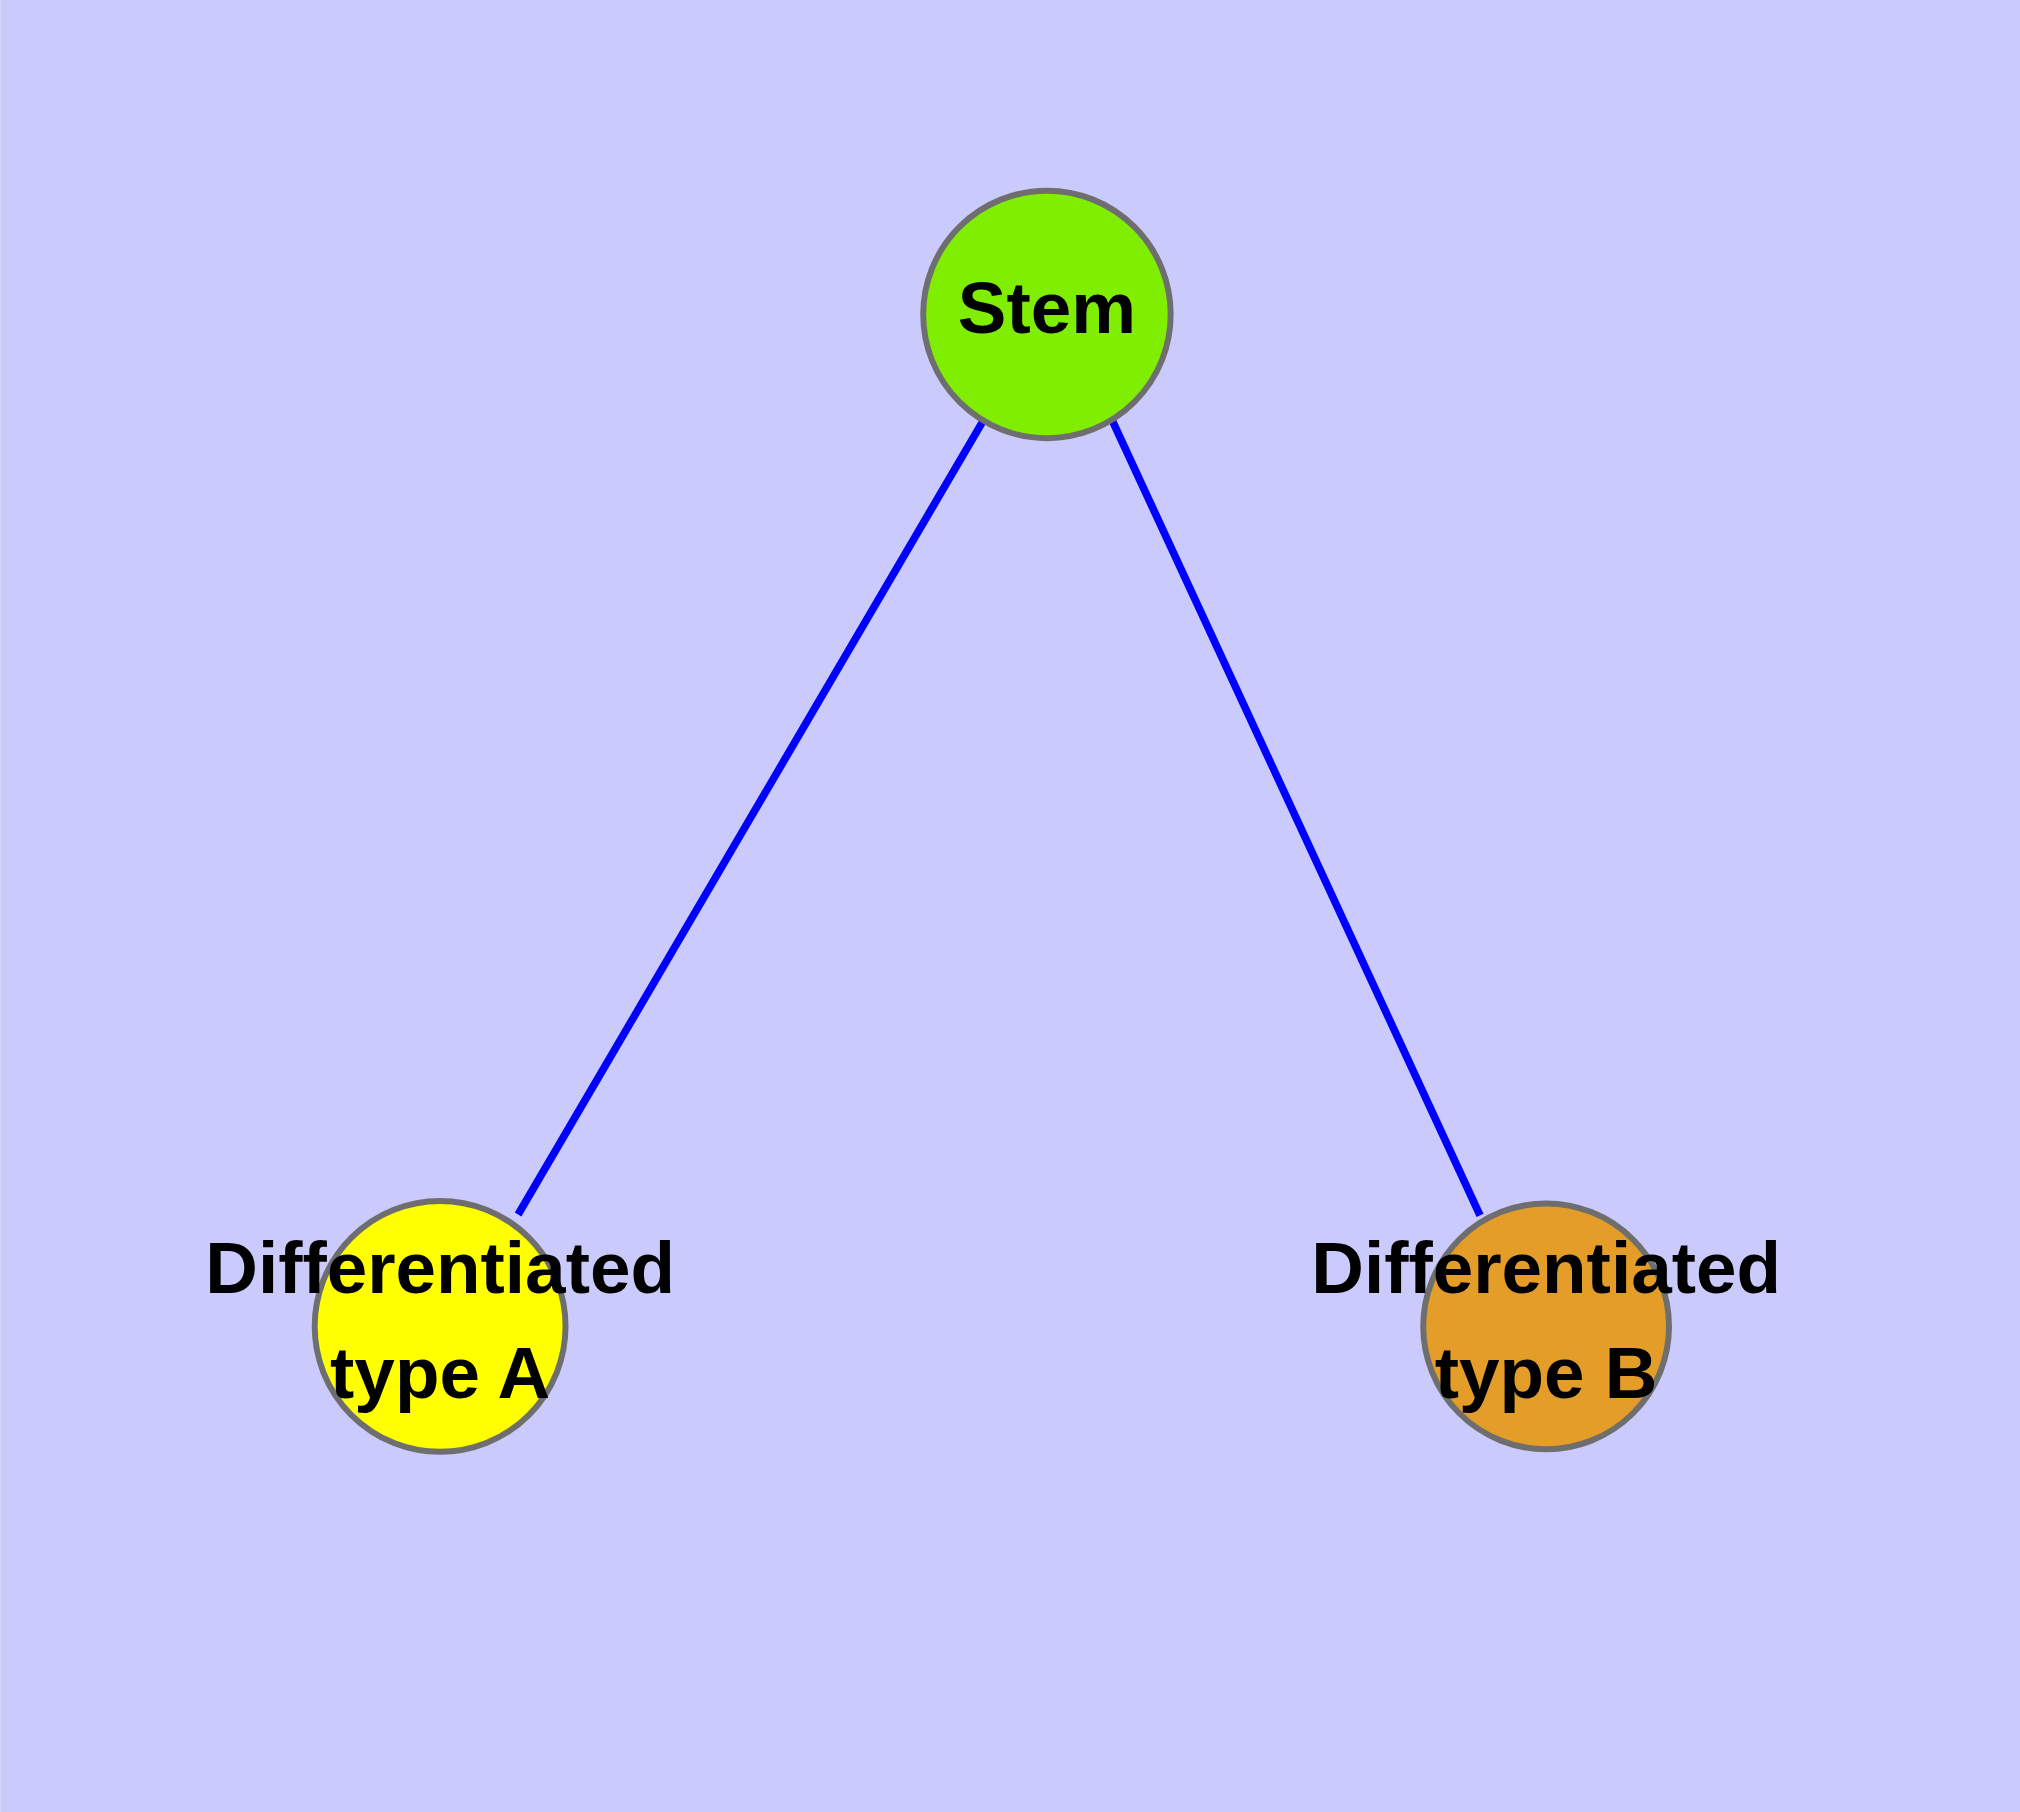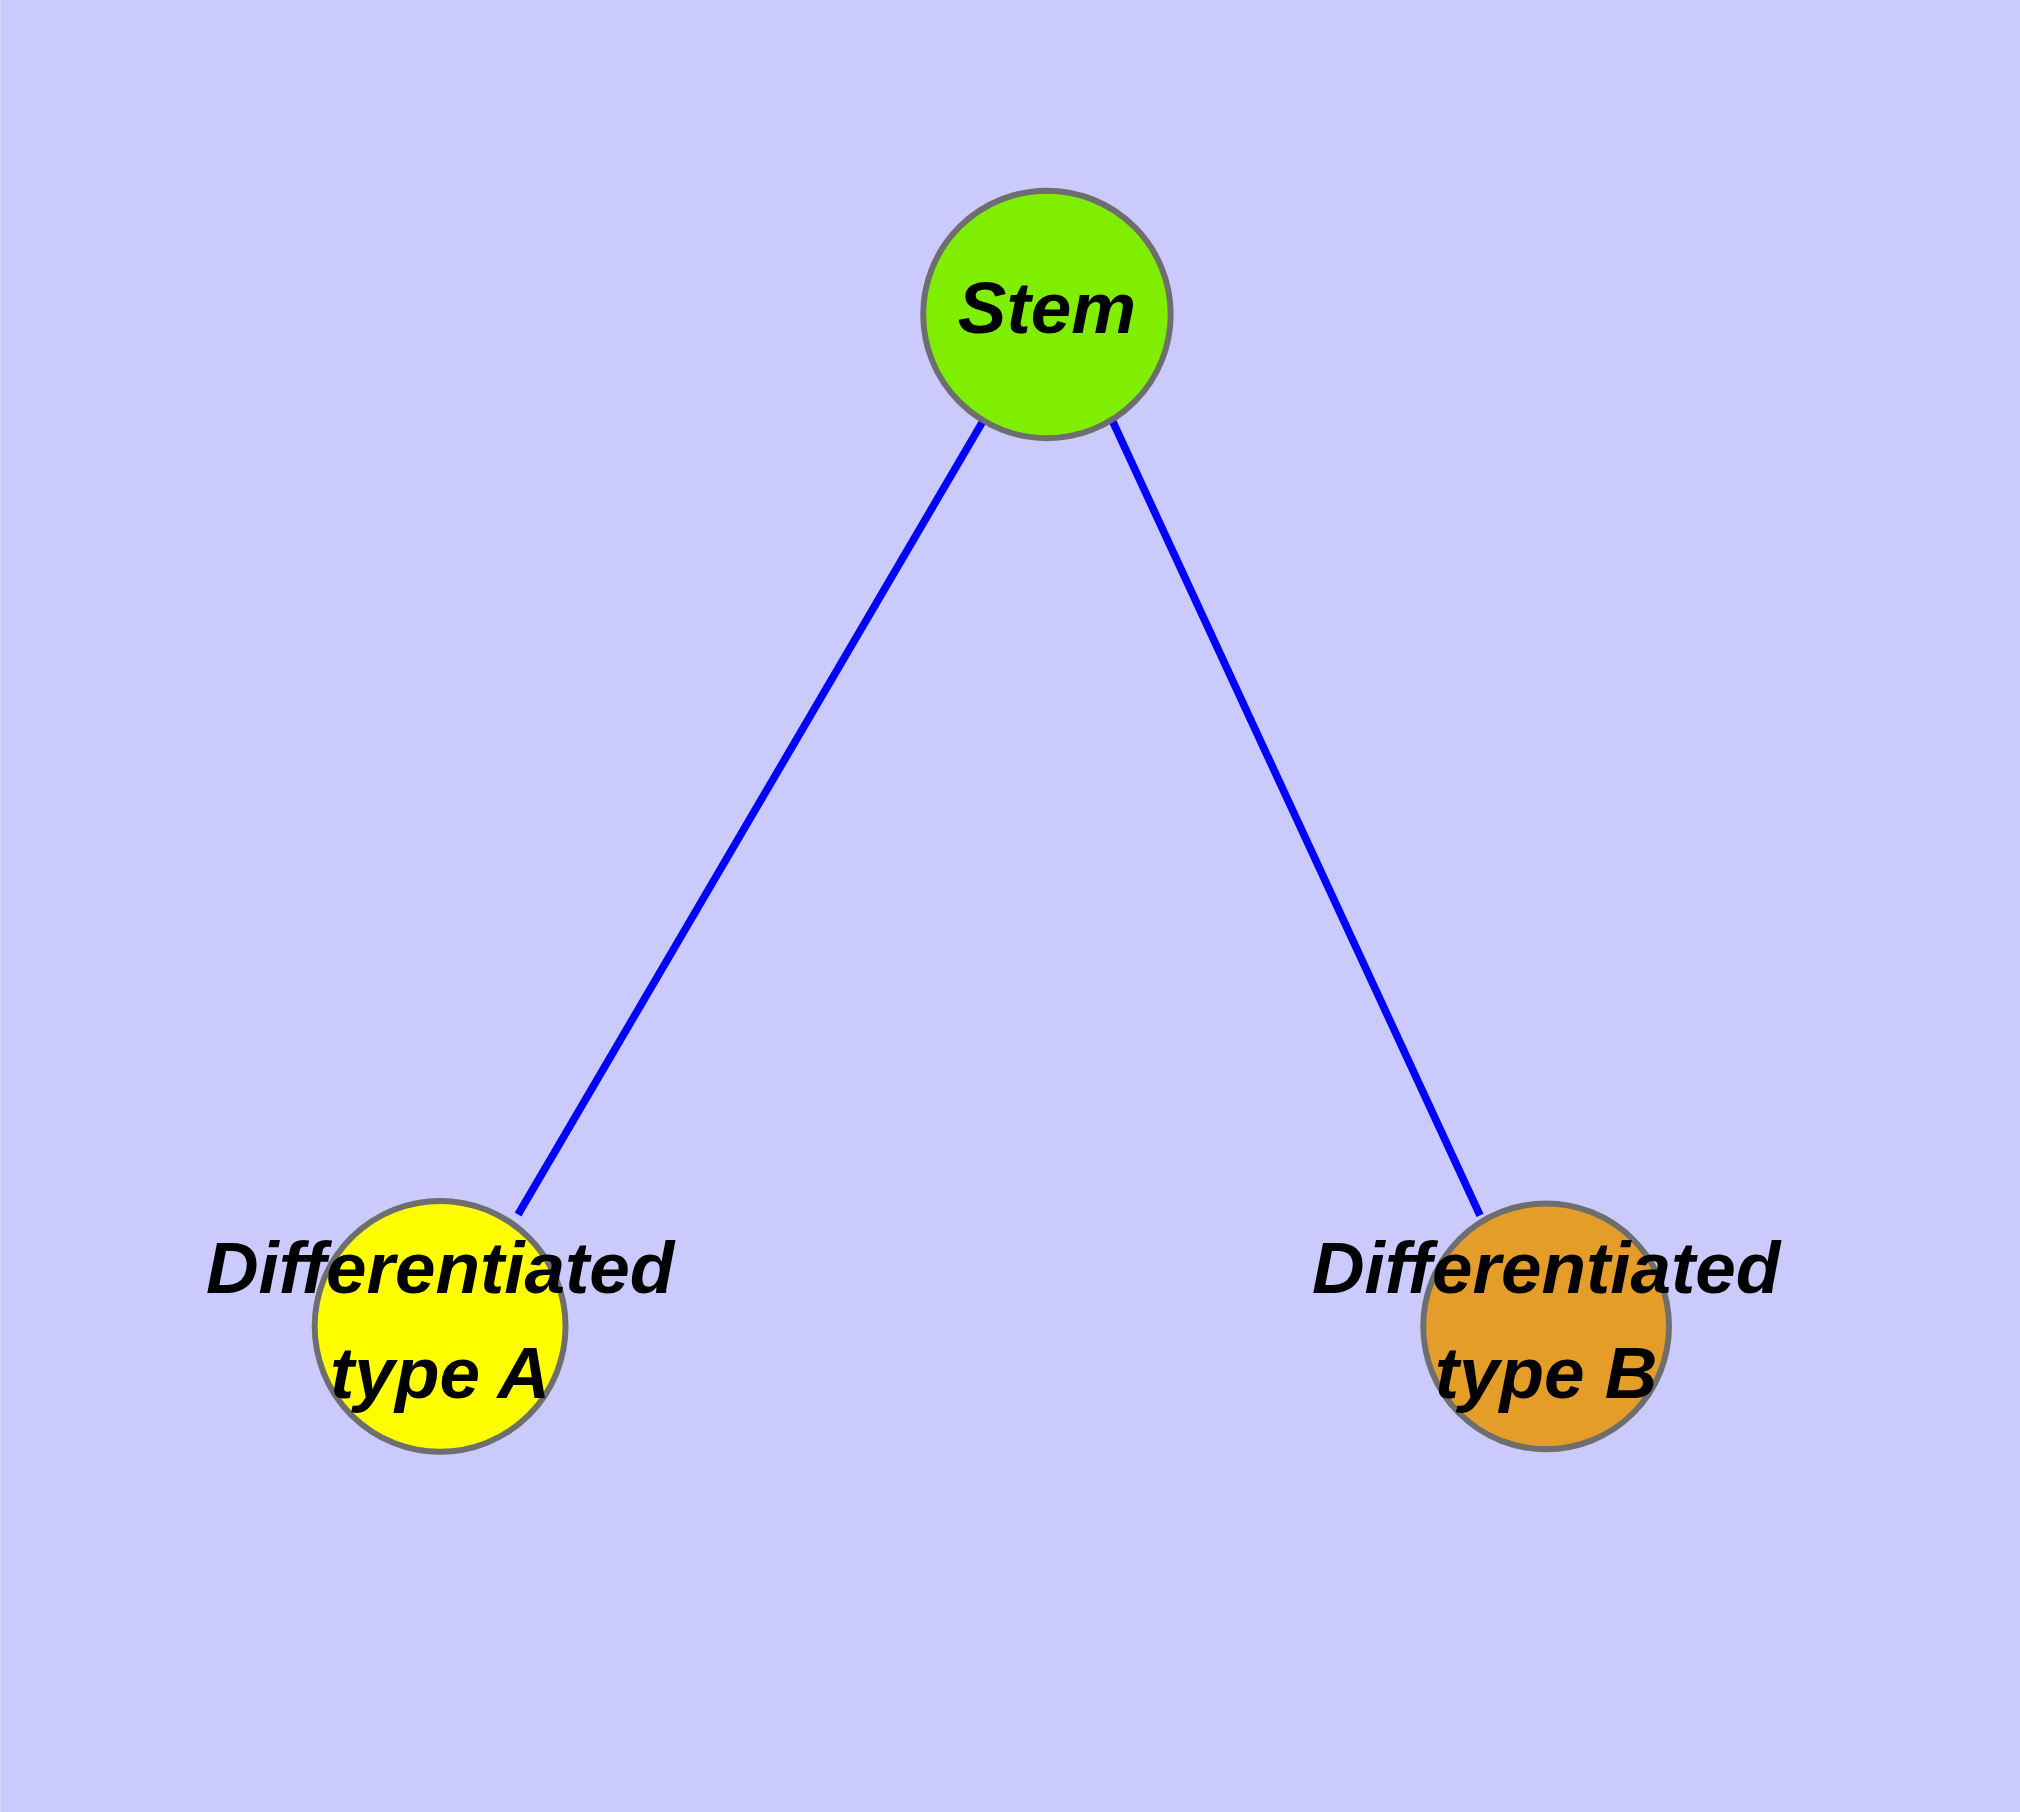--- a/index.html
+++ b/index.html
@@ -6,21 +6,20 @@
     margin: 0;
     padding: 0;
     background: #ffffff;
   }
   #canvas {
     position: relative;
     width: 2021px;
     height: 1812px;
     overflow: hidden;
     font-family: "Liberation Sans", sans-serif;
-    font-style: italic;
   }
   #graph-svg {
     position: absolute;
     top: 0;
     left: 0;
     width: 2021px;
     height: 1812px;
     display: block;
   }
   .node-label {

